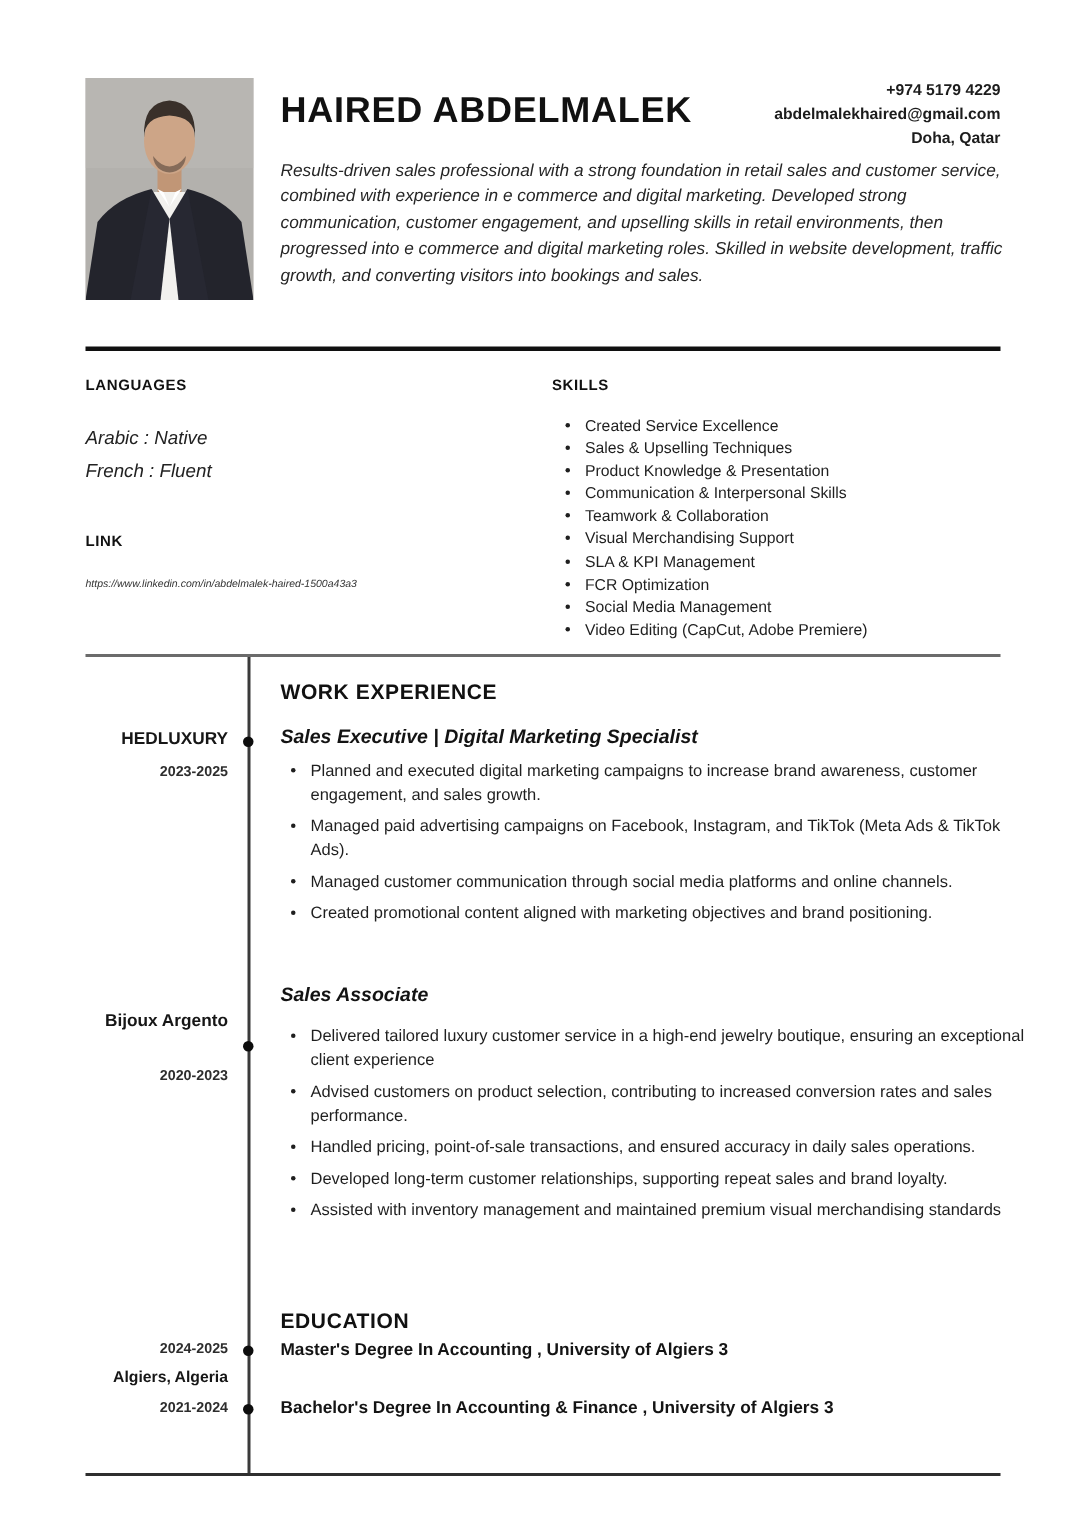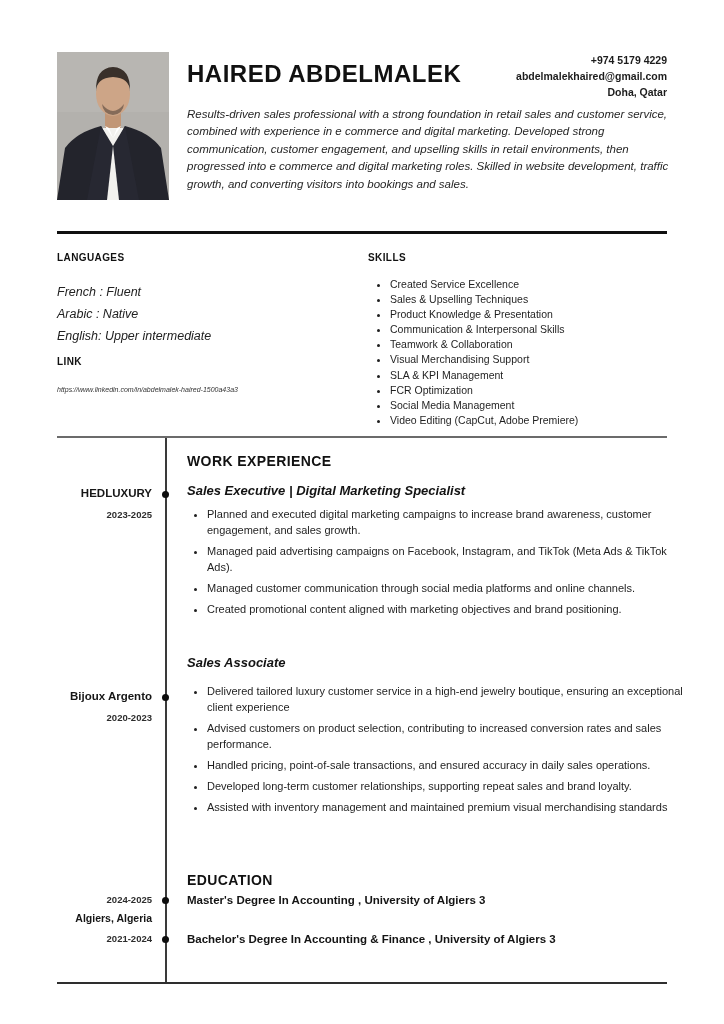--- a/index.html
+++ b/index.html
@@ -49,21 +49,21 @@
   .bullets{width:476px;margin:0;padding-left:16px;font-size:11px;line-height:1.45;color:#1f1f1f;}
   .bullets li{margin:0 0 5px 0;}
   .b1{left:191px;top:507px;}
   .b2{left:191px;top:684px;}
 
   .side{width:118px;text-align:right;font-weight:700;color:#161616;}
   .company{font-size:11.5px;font-weight:700;}
   .dates{font-size:9.5px;font-weight:600;color:#2d2d2d;}
   .co1{left:34px;top:487px;}
   .dt1{left:34px;top:509px;}
-  .co2{left:34px;top:690px;}
+  .co2{left:34px;top:675px;}
   .dt2{left:34px;top:712px;}
   .dt3{left:34px;top:894px;}
   .loc1{left:34px;top:912px;font-size:10.5px;}
   .dt4{left:34px;top:933px;}
 
   .dot{width:7px;height:7px;border-radius:50%;background:#0d0d0d;left:162px;}
   .dot1{top:491px;}
   .dot2{top:694px;}
   .dot3{top:897px;}
   .dot4{top:936px;}
@@ -110,23 +110,22 @@
     <div>abdelmalekhaired@gmail.com</div>
     <div>Doha, Qatar</div>
   </div>
 
   <p class="abs summary">Results-driven sales professional with a strong foundation in retail sales and customer service, combined with experience in e commerce and digital marketing. Developed strong communication, customer engagement, and upselling skills in retail environments, then progressed into e commerce and digital marketing roles. Skilled in website development, traffic growth, and converting visitors into bookings and sales.</p>
 
   <div class="abs hr1"></div>
 
   <h2 class="abs h2 langs-h">LANGUAGES</h2>
   <div class="abs langs">
+    <div>Arabic : Native</div>
     <div>French : Fluent</div>
-    <div>Arabic : Native</div>
-    <div>English: Upper intermediate</div>
   </div>
 
   <h2 class="abs h2 link-h">LINK</h2>
   <a class="abs link-url" href="#">https://www.linkedin.com/in/abdelmalek-haired-1500a43a3</a>
 
   <h2 class="abs h2 skills-h">SKILLS</h2>
   <ul class="abs skills">
     <li>Created Service Excellence</li>
     <li>Sales &amp; Upselling Techniques</li>
     <li>Product Knowledge &amp; Presentation</li>

